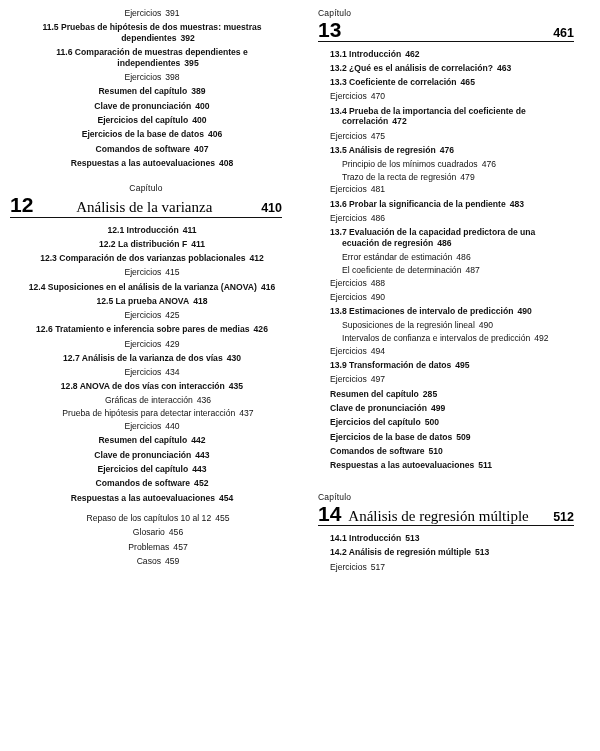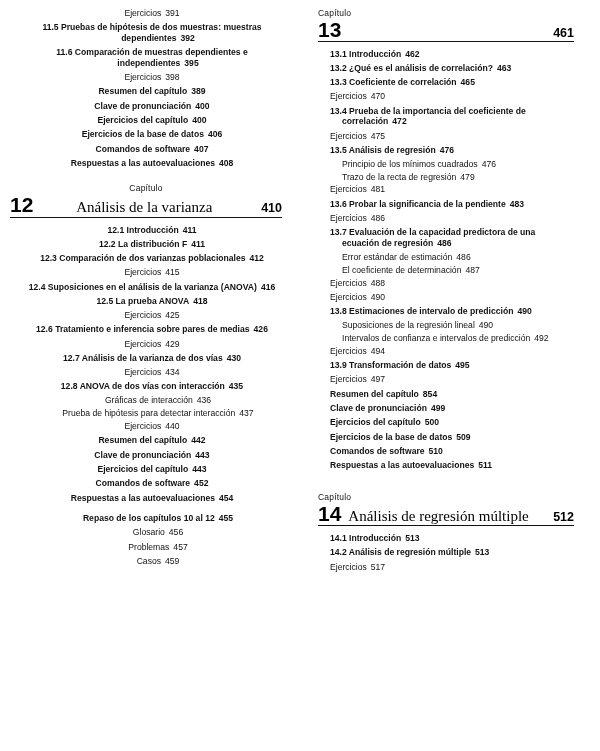--- a/index.html
+++ b/index.html
@@ -99,21 +99,21 @@
   }
   .entry.back {
     font-weight: bold;
     padding-left: 12px;
     color: #111;
     margin-bottom: 3.6px;
   }
   .entry.apx {
     padding-left: 24px;
     color: #111;
-    font-weight: bold;
+    font-weight: normal;
     margin-bottom: 3.6px;
   }
   .entry.apx.plain { font-weight: normal; }
   .pg { margin-left: 4px; }
   .gap-s { height: 6px; }
   .gap-m { height: 11px; }
   .gap-l { height: 17px; }
 </style>
 </head>
 <body>
@@ -202,21 +202,21 @@
         <div class="entry sub"><span>Error estándar de estimación</span><span class="pg">486</span></div>
         <div class="entry sub"><span>El coeficiente de determinación</span><span class="pg">487</span></div>
         <div class="entry ex"><span>Ejercicios</span><span class="pg">488</span></div>
         <div class="entry ex"><span>Ejercicios</span><span class="pg">490</span></div>
         <div class="entry sec"><span>13.8 Estimaciones de intervalo de predicción</span><span class="pg">490</span></div>
         <div class="entry sub"><span>Suposiciones de la regresión lineal</span><span class="pg">490</span></div>
         <div class="entry sub"><span>Intervalos de confianza e intervalos de predicción</span><span class="pg">492</span></div>
         <div class="entry ex"><span>Ejercicios</span><span class="pg">494</span></div>
         <div class="entry sec"><span>13.9 Transformación de datos</span><span class="pg">495</span></div>
         <div class="entry ex"><span>Ejercicios</span><span class="pg">497</span></div>
-        <div class="entry back"><span>Resumen del capítulo</span><span class="pg">854</span></div>
+        <div class="entry back"><span>Resumen del capítulo</span><span class="pg">285</span></div>
         <div class="entry back"><span>Clave de pronunciación</span><span class="pg">499</span></div>
         <div class="entry back"><span>Ejercicios del capítulo</span><span class="pg">500</span></div>
         <div class="entry back"><span>Ejercicios de la base de datos</span><span class="pg">509</span></div>
         <div class="entry back"><span>Comandos de software</span><span class="pg">510</span></div>
         <div class="entry back"><span>Respuestas a las autoevaluaciones</span><span class="pg">511</span></div>
       </div>
 
     <div class="gap-l"></div>
 
     <div class="chap-label">Capítulo</div>

